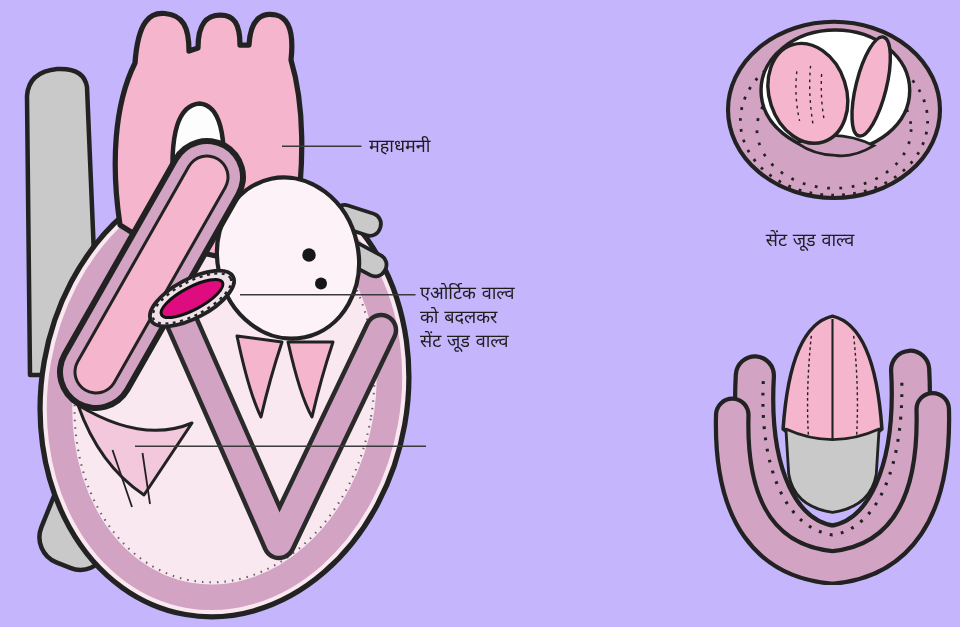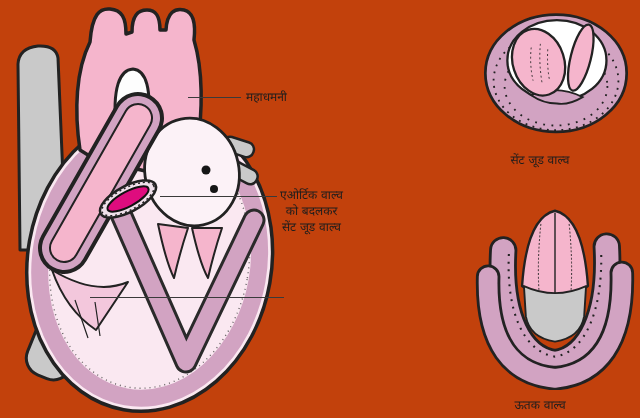--- a/index.html
+++ b/index.html
@@ -1,26 +1,26 @@
 <!DOCTYPE html>
 <html><head>
 <meta charset="utf-8">
 <style>
   html,body{margin:0;padding:0;background:#fff;}
   #canvas{
-    position:relative;width:640px;height:418px;background:#c2410c;
+    position:relative;width:640px;height:418px;background:#c4b5fd;
     font-family:"DejaVu Sans","Liberation Sans",sans-serif;overflow:hidden;
   }
   .abs{position:absolute;}
   .leader{position:absolute;height:1px;background:#3a3a3a;}
   .lbl{
     position:absolute;color:#1d1d1d;font-size:12px;line-height:16px;
     white-space:nowrap;
   }
-  .lbl span{display:block;text-align:center;}
+  .lbl span{display:block;}
   .caption{
     position:absolute;color:#1d1d1d;font-size:12px;text-align:center;
     white-space:nowrap;
   }
   svg{display:block;}
 </style>
 </head>
 <body>
 
 <div id="canvas">
@@ -131,15 +131,14 @@
 
   <div class="lbl" style="left:280px;top:187px">
     <span>एओर्टिक वाल्व</span>
     <span>को बदलकर</span>
     <span>सेंट जूड वाल्व</span>
   </div>
 
 
   <div class="caption" style="left:455px;top:151px;width:170px">सेंट जूड वाल्व</div>
 
-  <div class="caption" style="left:455px;top:396px;width:170px">ऊतक वाल्व</div>
 
 </div>
 
 </body></html>

